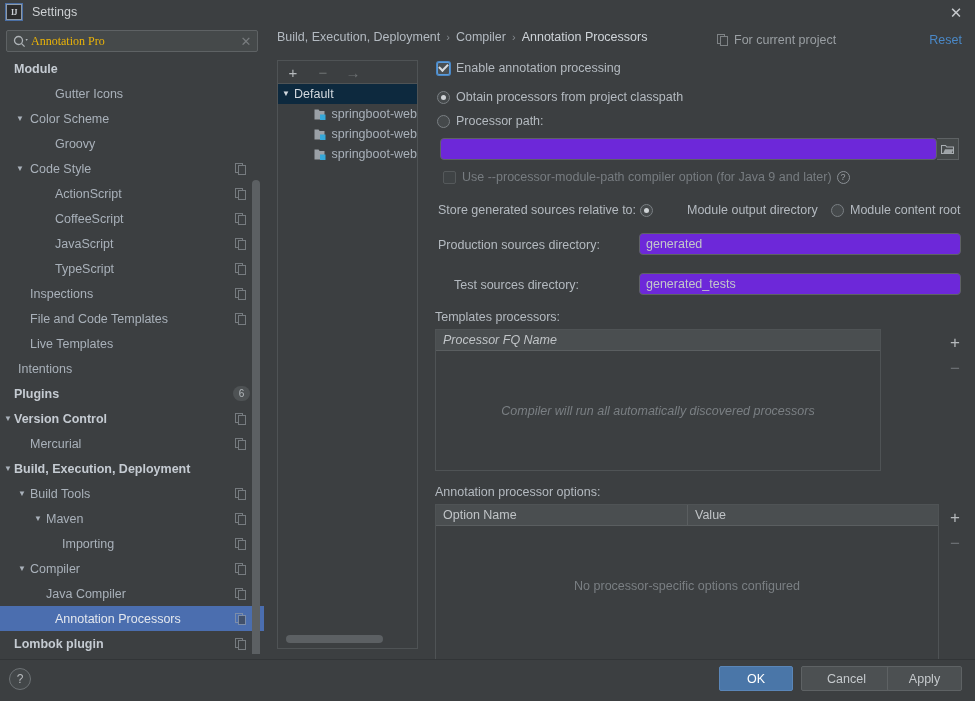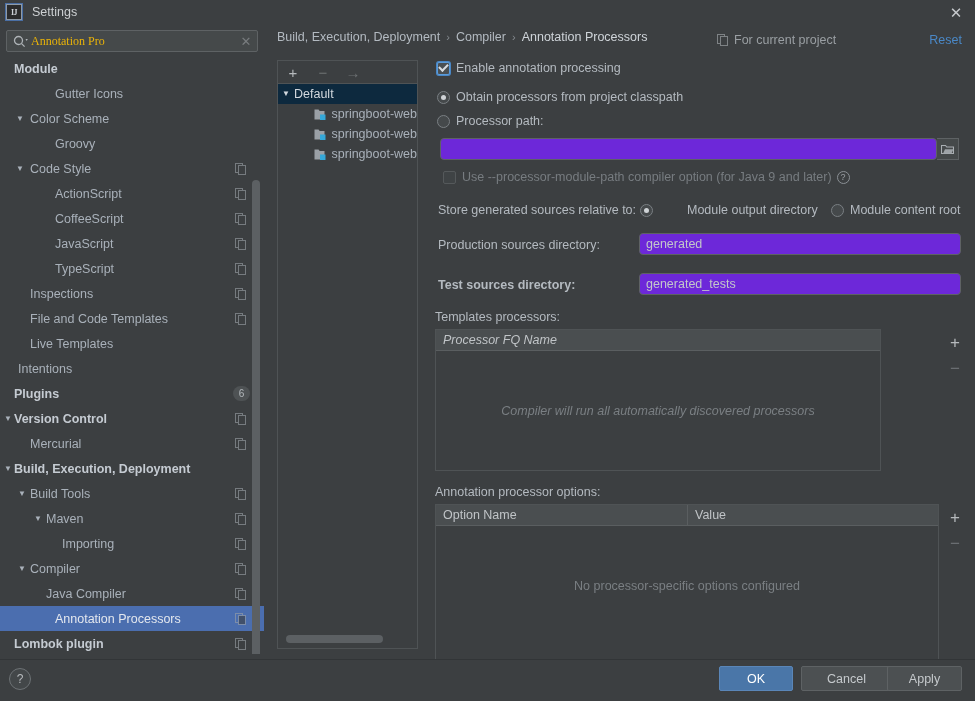--- a/index.html
+++ b/index.html
@@ -615,21 +615,21 @@
     <span class="rdo"></span>
     <span class="lbl-txt">Module content root</span>
   </div>
 
   <div class="row-f" style="left:438px; top:238px;">
     <span class="lbl-txt" style="margin-left:0;">Production sources directory:</span>
   </div>
   <input class="tfield" style="left: 639px; top: 233px; width: 322px;" type="text" value="generated">
 
   <div class="row-f" style="left:438px; top:278px;">
-    <span class="lbl-txt" style="margin-left:0;font-weight:bold;">Test sources directory:</span>
+    <span class="lbl-txt" style="margin-left:16px;">Test sources directory:</span>
   </div>
   <input class="tfield" style="left: 639px; top: 273px; width: 322px;" type="text" value="generated_tests">
 
   <div class="row-f" style="left:435px; top:310px;">
     <span class="lbl-txt" style="margin-left:0;">Templates processors:</span>
   </div>
   <div class="tbl-wrap" style="left:435px; top:329px; width:446px; height:142px;font-style:italic;">
     <div class="tbl-head">
       <div class="tbl-th" style="width:502px;">Processor FQ Name</div>
     </div>

